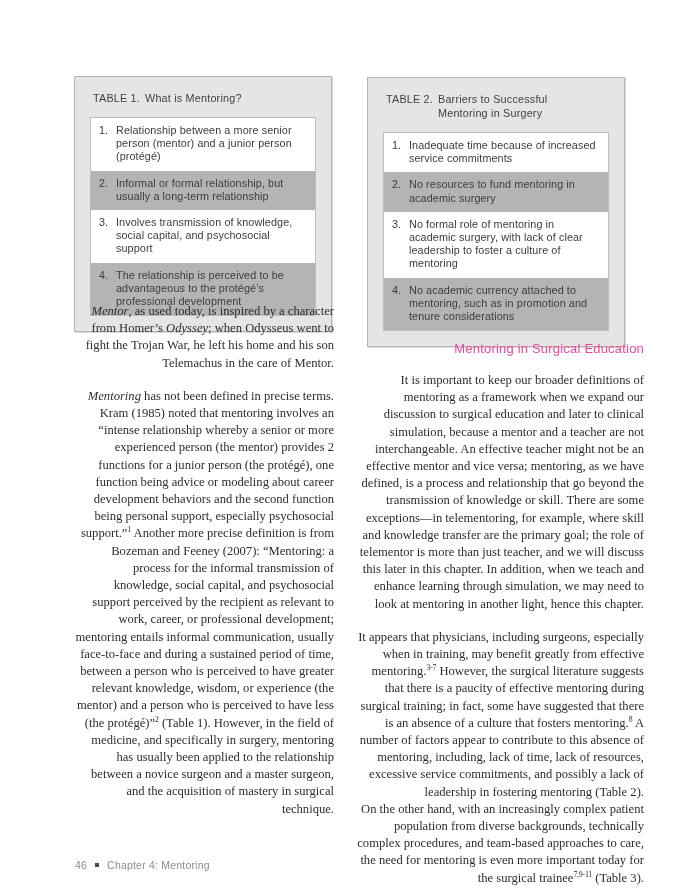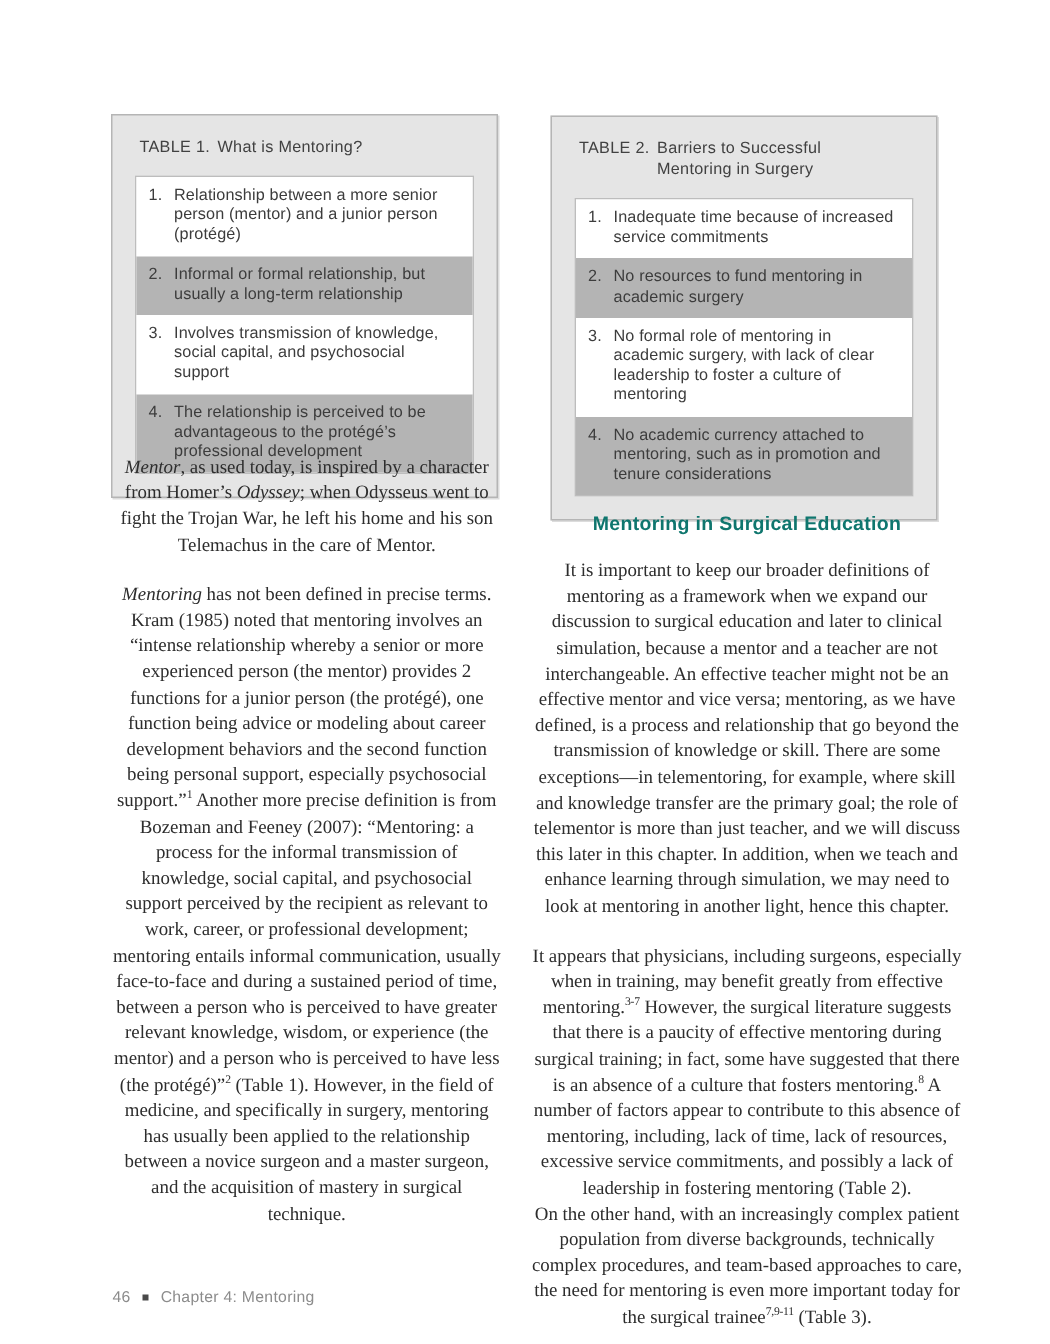--- a/index.html
+++ b/index.html
@@ -27,28 +27,28 @@
     display:flex;gap:5px;padding:6px 8px 7px 8px;background:#ffffff;
     font-family:"Liberation Sans",sans-serif;font-size:10.8px;line-height:13.2px;
     color:#3c3c3c;letter-spacing:0.1px;
   }
   .trow.gray{background:#b4b4b4;}
   .tnum{flex:0 0 12px;}
   .ttext{flex:1;}
   
   .col{
     position:absolute;
-    font-size:12.6px;line-height:17.2px;color:#2d2d2d;text-align:center;
+    font-size:12.6px;line-height:17.2px;color:#2d2d2d;text-align:right;
   }
   .col p{margin:0 0 16px 0;}
   .col-left{left:75px;top:303px;width:259px;}
   .col-right{left:352px;top:341px;width:292px;}
   .section-heading{
-    font-family:"Liberation Sans",sans-serif;font-weight:700;
-    font-size:13px;line-height:16px;color:#0f766e;letter-spacing:0.2px;
+    font-family:"Liberation Sans",sans-serif;font-weight:400;
+    font-size:13px;line-height:16px;color:#ec4899;letter-spacing:0.2px;
     margin:0 0 15px 0;
   }
   i{font-style:italic;}
   sup{font-size:7.8px;line-height:0;vertical-align:super;letter-spacing:-0.2px;}
   
   .footer{
     position:absolute;left:75px;top:859px;display:flex;align-items:center;gap:8px;
     font-family:"Liberation Sans",sans-serif;font-size:10.5px;color:#8c8c8c;
     letter-spacing:0.2px;
   }

